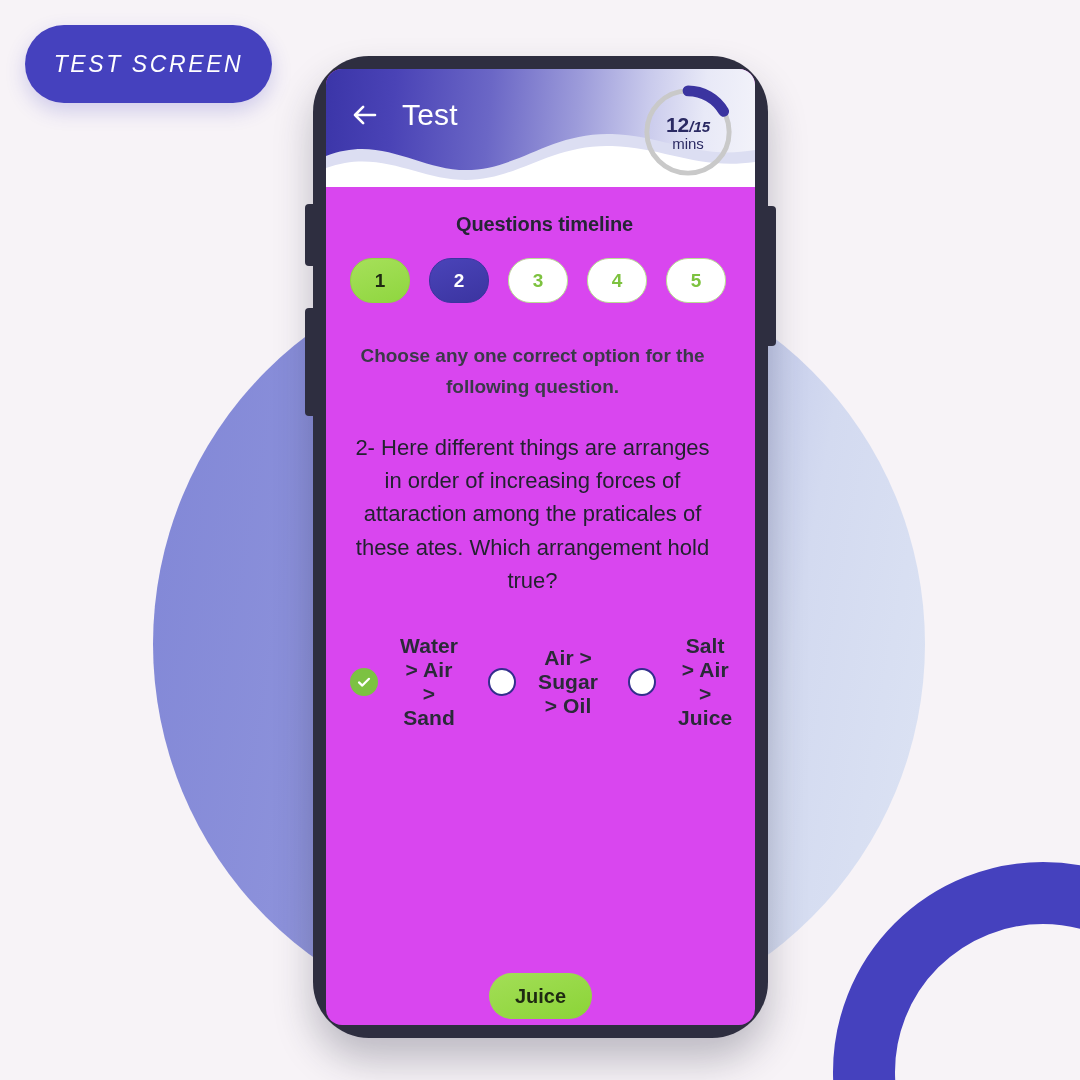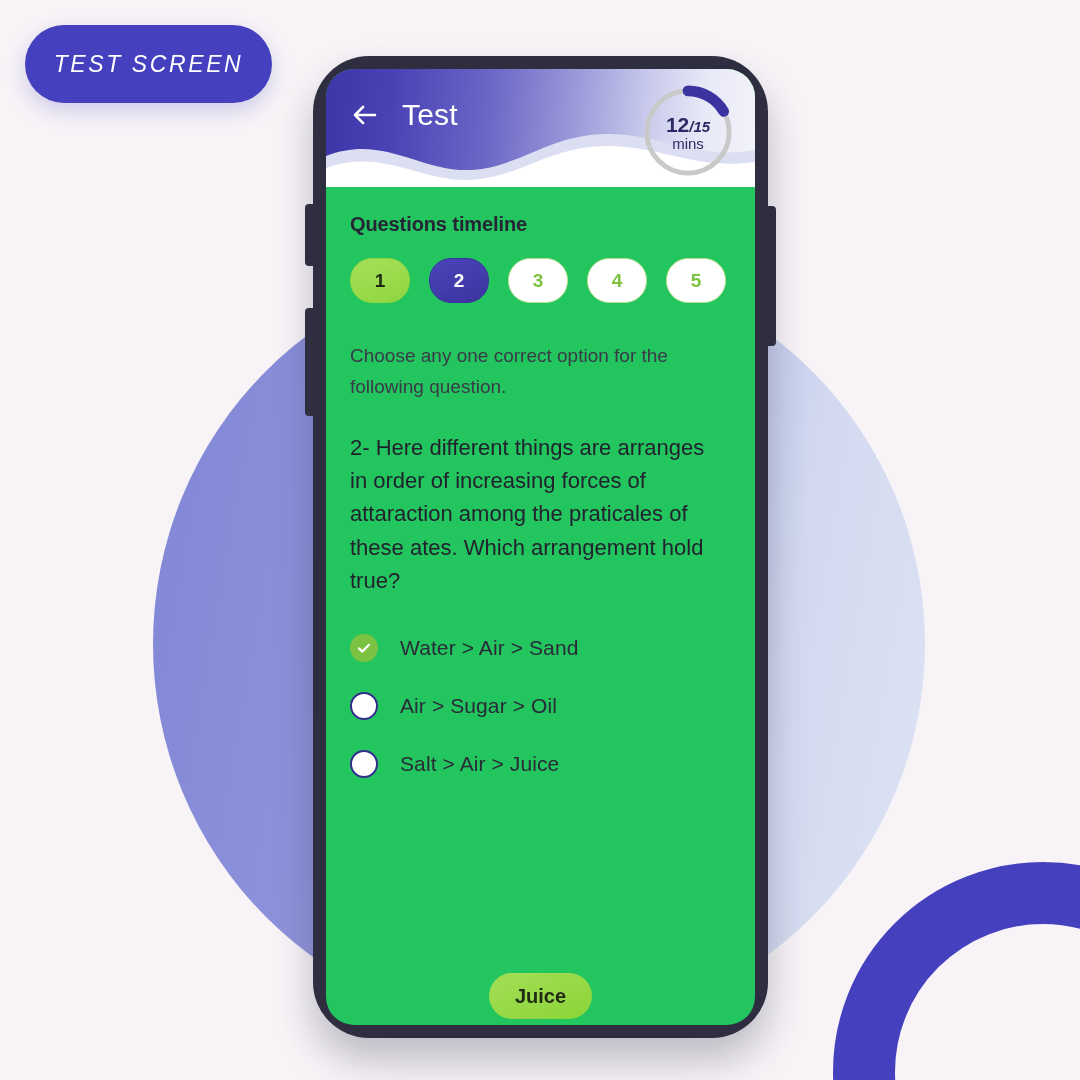--- a/index.html
+++ b/index.html
@@ -97,23 +97,24 @@
   .side-btn.left-a { left: -8px; top: 148px;  width: 10px; height: 62px;  border-radius: 4px 0 0 4px; }
   .side-btn.left-b { left: -8px; top: 252px;  width: 10px; height: 108px; border-radius: 4px 0 0 4px; }
   .side-btn.right-a{ right: -8px; top: 150px; width: 10px; height: 140px; border-radius: 0 4px 4px 0; }
 
   .phone-screen {
     position: absolute;
     left: 13px;
     top: 13px;
     right: 13px;
     bottom: 13px;
-    border-radius: 28px;
-    background: #22c55e;
+    border-radius: 16px;
+    background: #d946ef;
     overflow: hidden;
+    text-align: center;
   }
 
   
   .app-header {
     position: relative;
     width: 100%;
     height: 118px;
     background: linear-gradient(95deg, #3B35A8 0%, #4A43B6 16%, #6B67C6 38%, #9C9BDA 58%, #C9CAEC 74%, #E8E9F7 87%, #F3F3FA 100%);
     overflow: hidden;
   }
@@ -237,35 +238,36 @@
     color: #7DC23F;
     border: 1.5px solid #B9DE93;
   }
 
   
   .prompt {
     margin: 38px 24px 0 24px;
     font-size: 19px;
     line-height: 1.62;
     color: #3A3A48;
+    font-weight: bold;
   }
   .question {
     margin: 28px 24px 0 24px;
     font-size: 22px;
     line-height: 1.52;
     color: #22222F;
   }
 
   
   .options {
     margin: 36px 0 0 0;
     padding: 0 24px;
     display: flex;
-    flex-direction: column;
     gap: 30px;
+    font-weight: bold;
   }
   .option {
     display: flex;
     align-items: center;
     gap: 22px;
     cursor: pointer;
   }
   .radio {
     flex: 0 0 auto;
     width: 28px;

